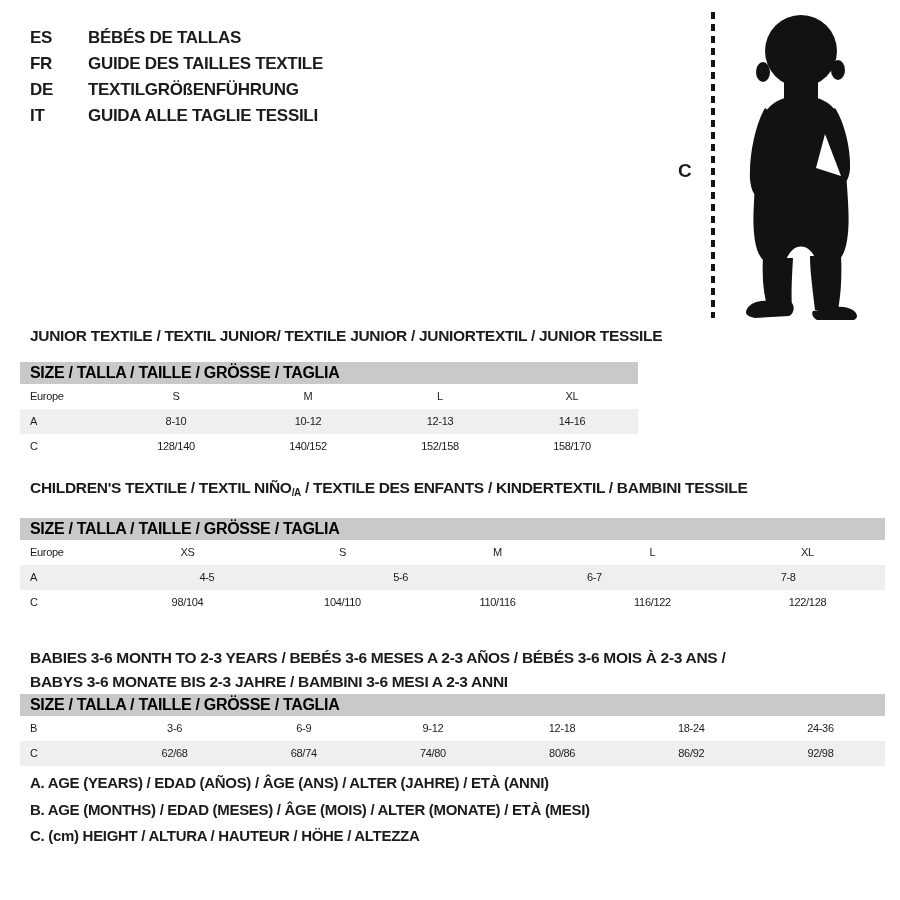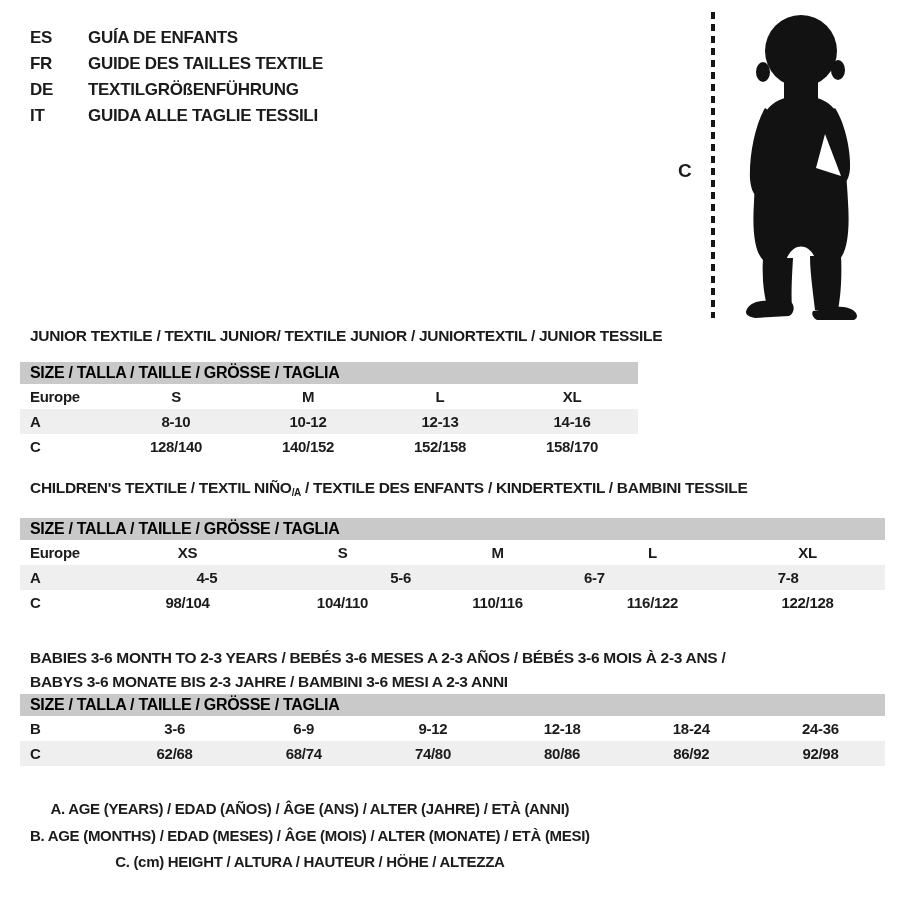--- a/index.html
+++ b/index.html
@@ -48,38 +48,38 @@
   
   .size-table{position:absolute;left:20px;}
   .t-junior{top:362px;width:618px;}
   .t-children{top:518px;width:865px;}
   .t-babies{top:694px;width:865px;}
   .thead{
     background:var(--header-bar);height:22px;line-height:22px;
     padding-left:10px;font-size:16px;font-weight:bold;color:#000000;
     white-space:nowrap;
   }
-  .trow{display:flex;height:25px;line-height:25px;font-size:15px;font-weight:bold;}
+  .trow{display:flex;height:25px;line-height:25px;font-size:11px;font-weight:normal;}
   .trow.shaded{background:var(--shaded-row);}
   .tlabel{width:90px;padding-left:10px;text-align:left;flex:none;}
   .tcell{flex:1;text-align:center;}
 
   
-  .footnotes{position:absolute;left:30px;top:796px;text-align:center;}
+  .footnotes{position:absolute;left:30px;top:770px;}
   .footnote{height:26.5px;line-height:26.5px;font-size:15px;font-weight:bold;white-space:nowrap;}
 </style>
 </head>
 <body>
 
 <div class="page">
 
   <div class="lang-block">
     <div class="lang-row">
       <span class="lang-code">ES</span>
-      <span class="lang-title">GUÍA DE ENFANTS</span>
+      <span class="lang-title">BÉBÉS DE TALLAS</span>
     </div>
     <div class="lang-row">
       <span class="lang-code">FR</span>
       <span class="lang-title">GUIDE DES TAILLES TEXTILE</span>
     </div>
     <div class="lang-row">
       <span class="lang-code">DE</span>
       <span class="lang-title">TEXTILGRÖßENFÜHRUNG</span>
     </div>
     <div class="lang-row">

